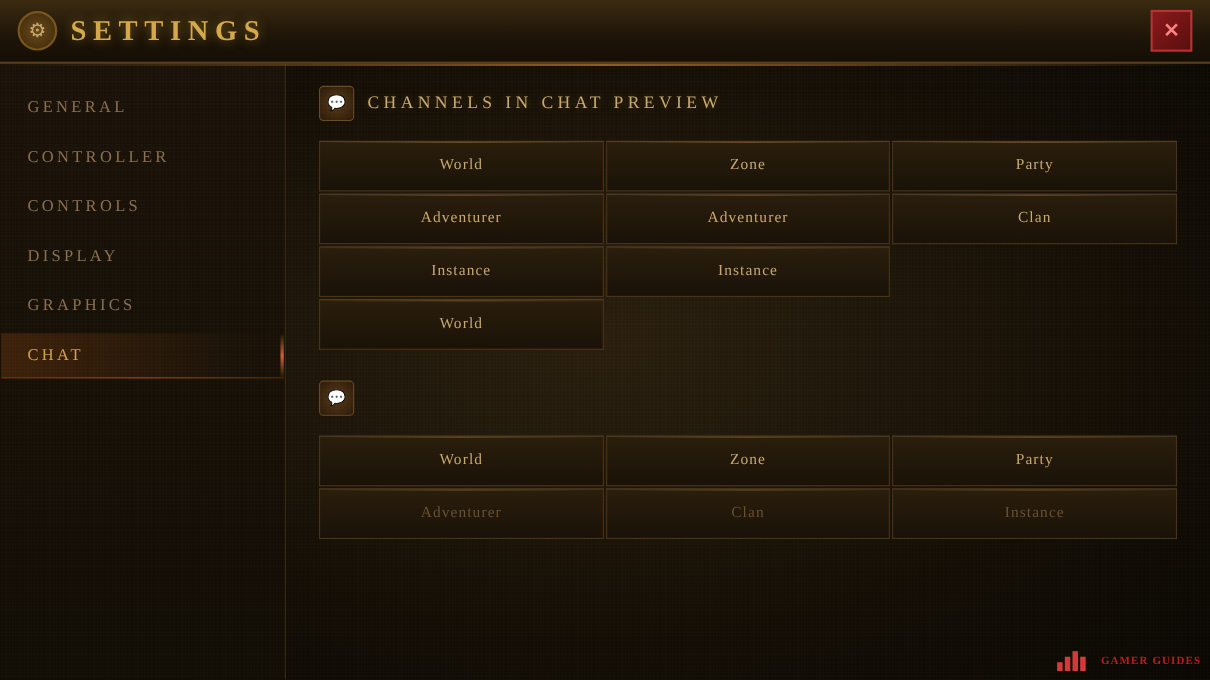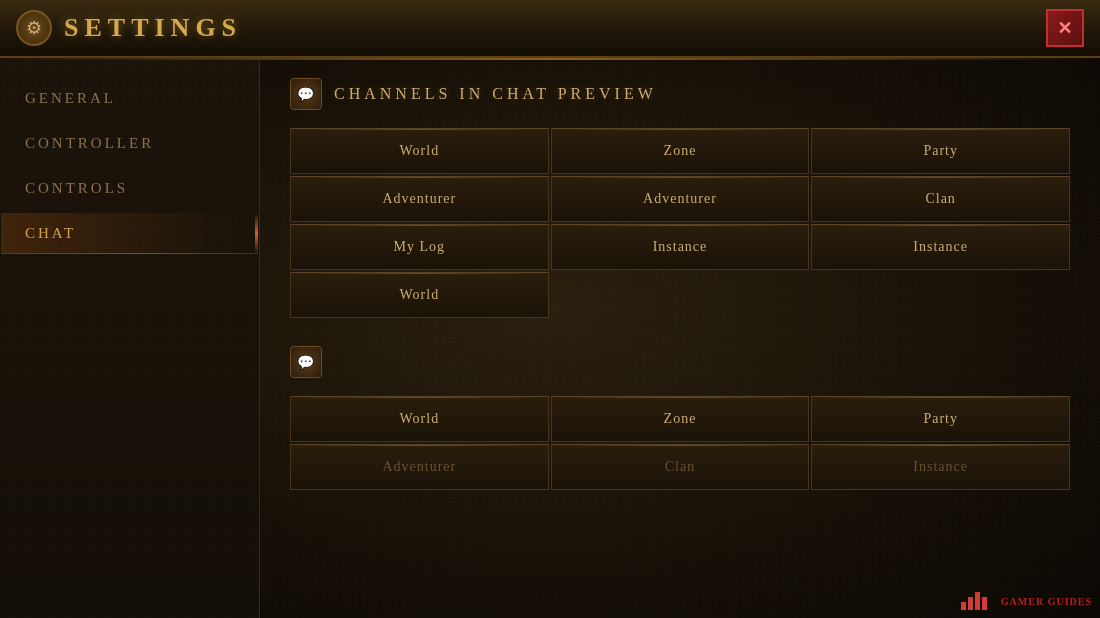--- a/index.html
+++ b/index.html
@@ -292,20 +292,26 @@
 
     <div class="sidebar">
       <div class="sidebar-item">
         <span>GENERAL</span>
       </div>
       <div class="sidebar-item">
         <span>CONTROLLER</span>
       </div>
       <div class="sidebar-item">
         <span>CONTROLS</span>
+      </div>
+      <div class="sidebar-item">
+        <span>DISPLAY</span>
+      </div>
+      <div class="sidebar-item">
+        <span>GRAPHICS</span>
       </div>
       <div class="sidebar-item active">
         <span>CHAT</span>
         <div class="glow-line"></div>
       </div>
     </div>
 
     <div class="main-content">
 
       <div class="section">
@@ -315,21 +321,20 @@
           </div>
           <span class="section-title">CHANNELS IN CHAT PREVIEW</span>
         </div>
         <div class="channel-grid">
           <div class="channel-btn">World</div>
           <div class="channel-btn">Zone</div>
           <div class="channel-btn">Party</div>
           <div class="channel-btn">Adventurer</div>
           <div class="channel-btn">Adventurer</div>
           <div class="channel-btn">Clan</div>
-          <div class="channel-btn">My Log</div>
           <div class="channel-btn">Instance</div>
           <div class="channel-btn">Instance</div>
           <div class="channel-btn" style="grid-column: 1;">World</div>
         </div>
       </div>
 
       <div class="section">
         <div class="section-header">
           <div class="section-icon">
             <span>💬</span>

